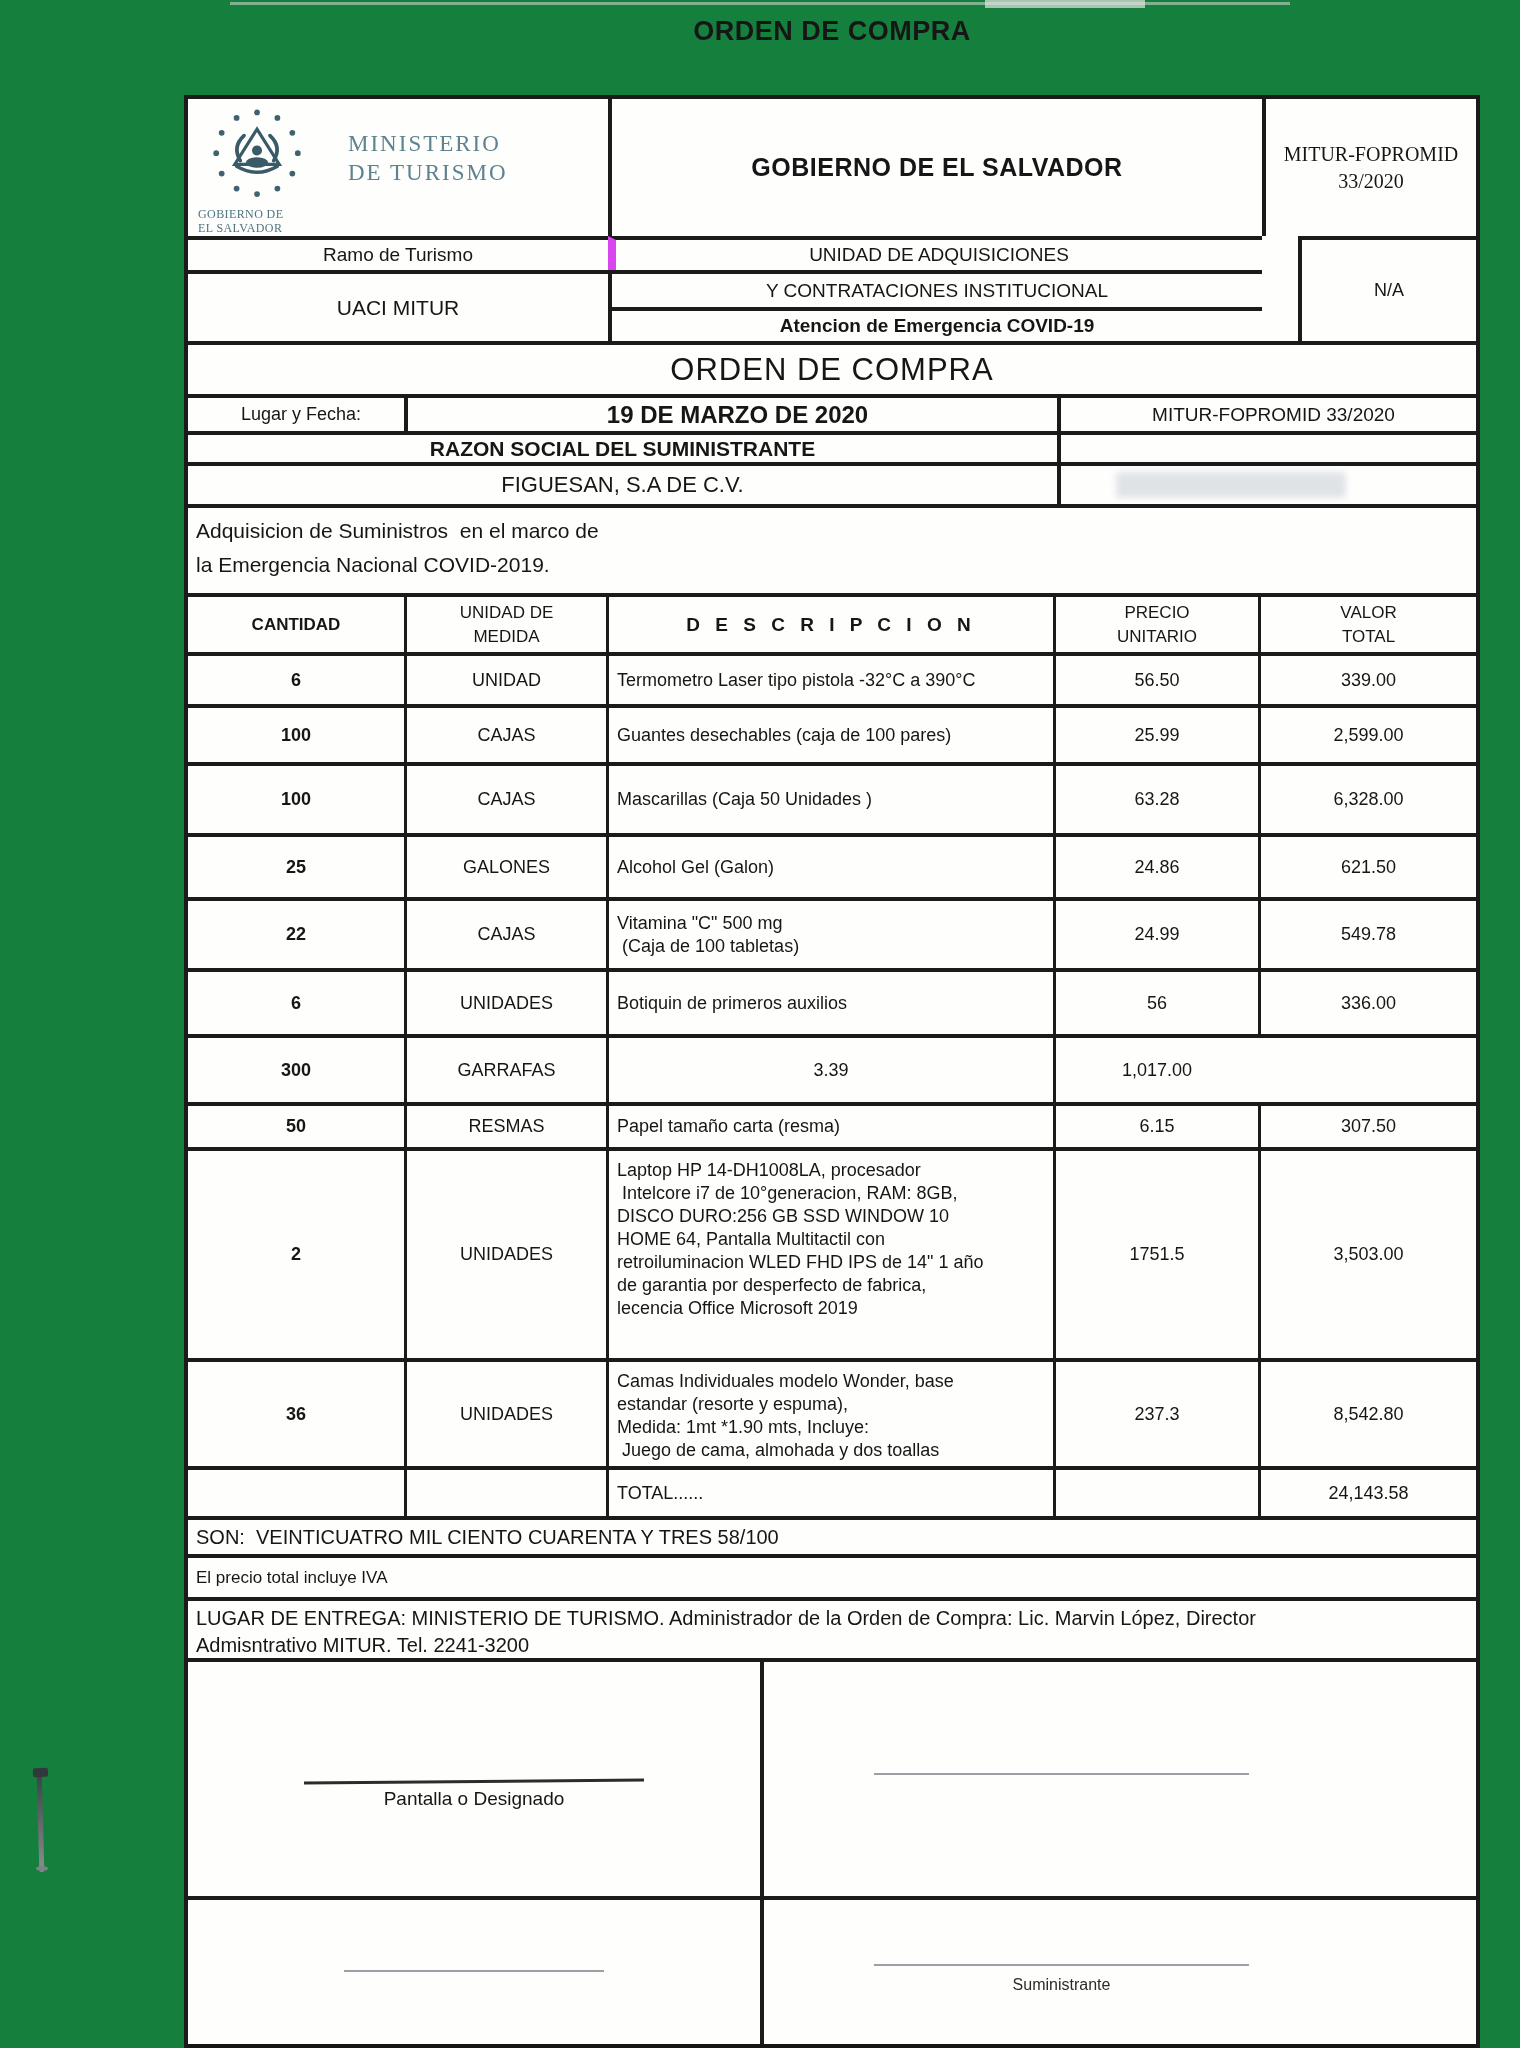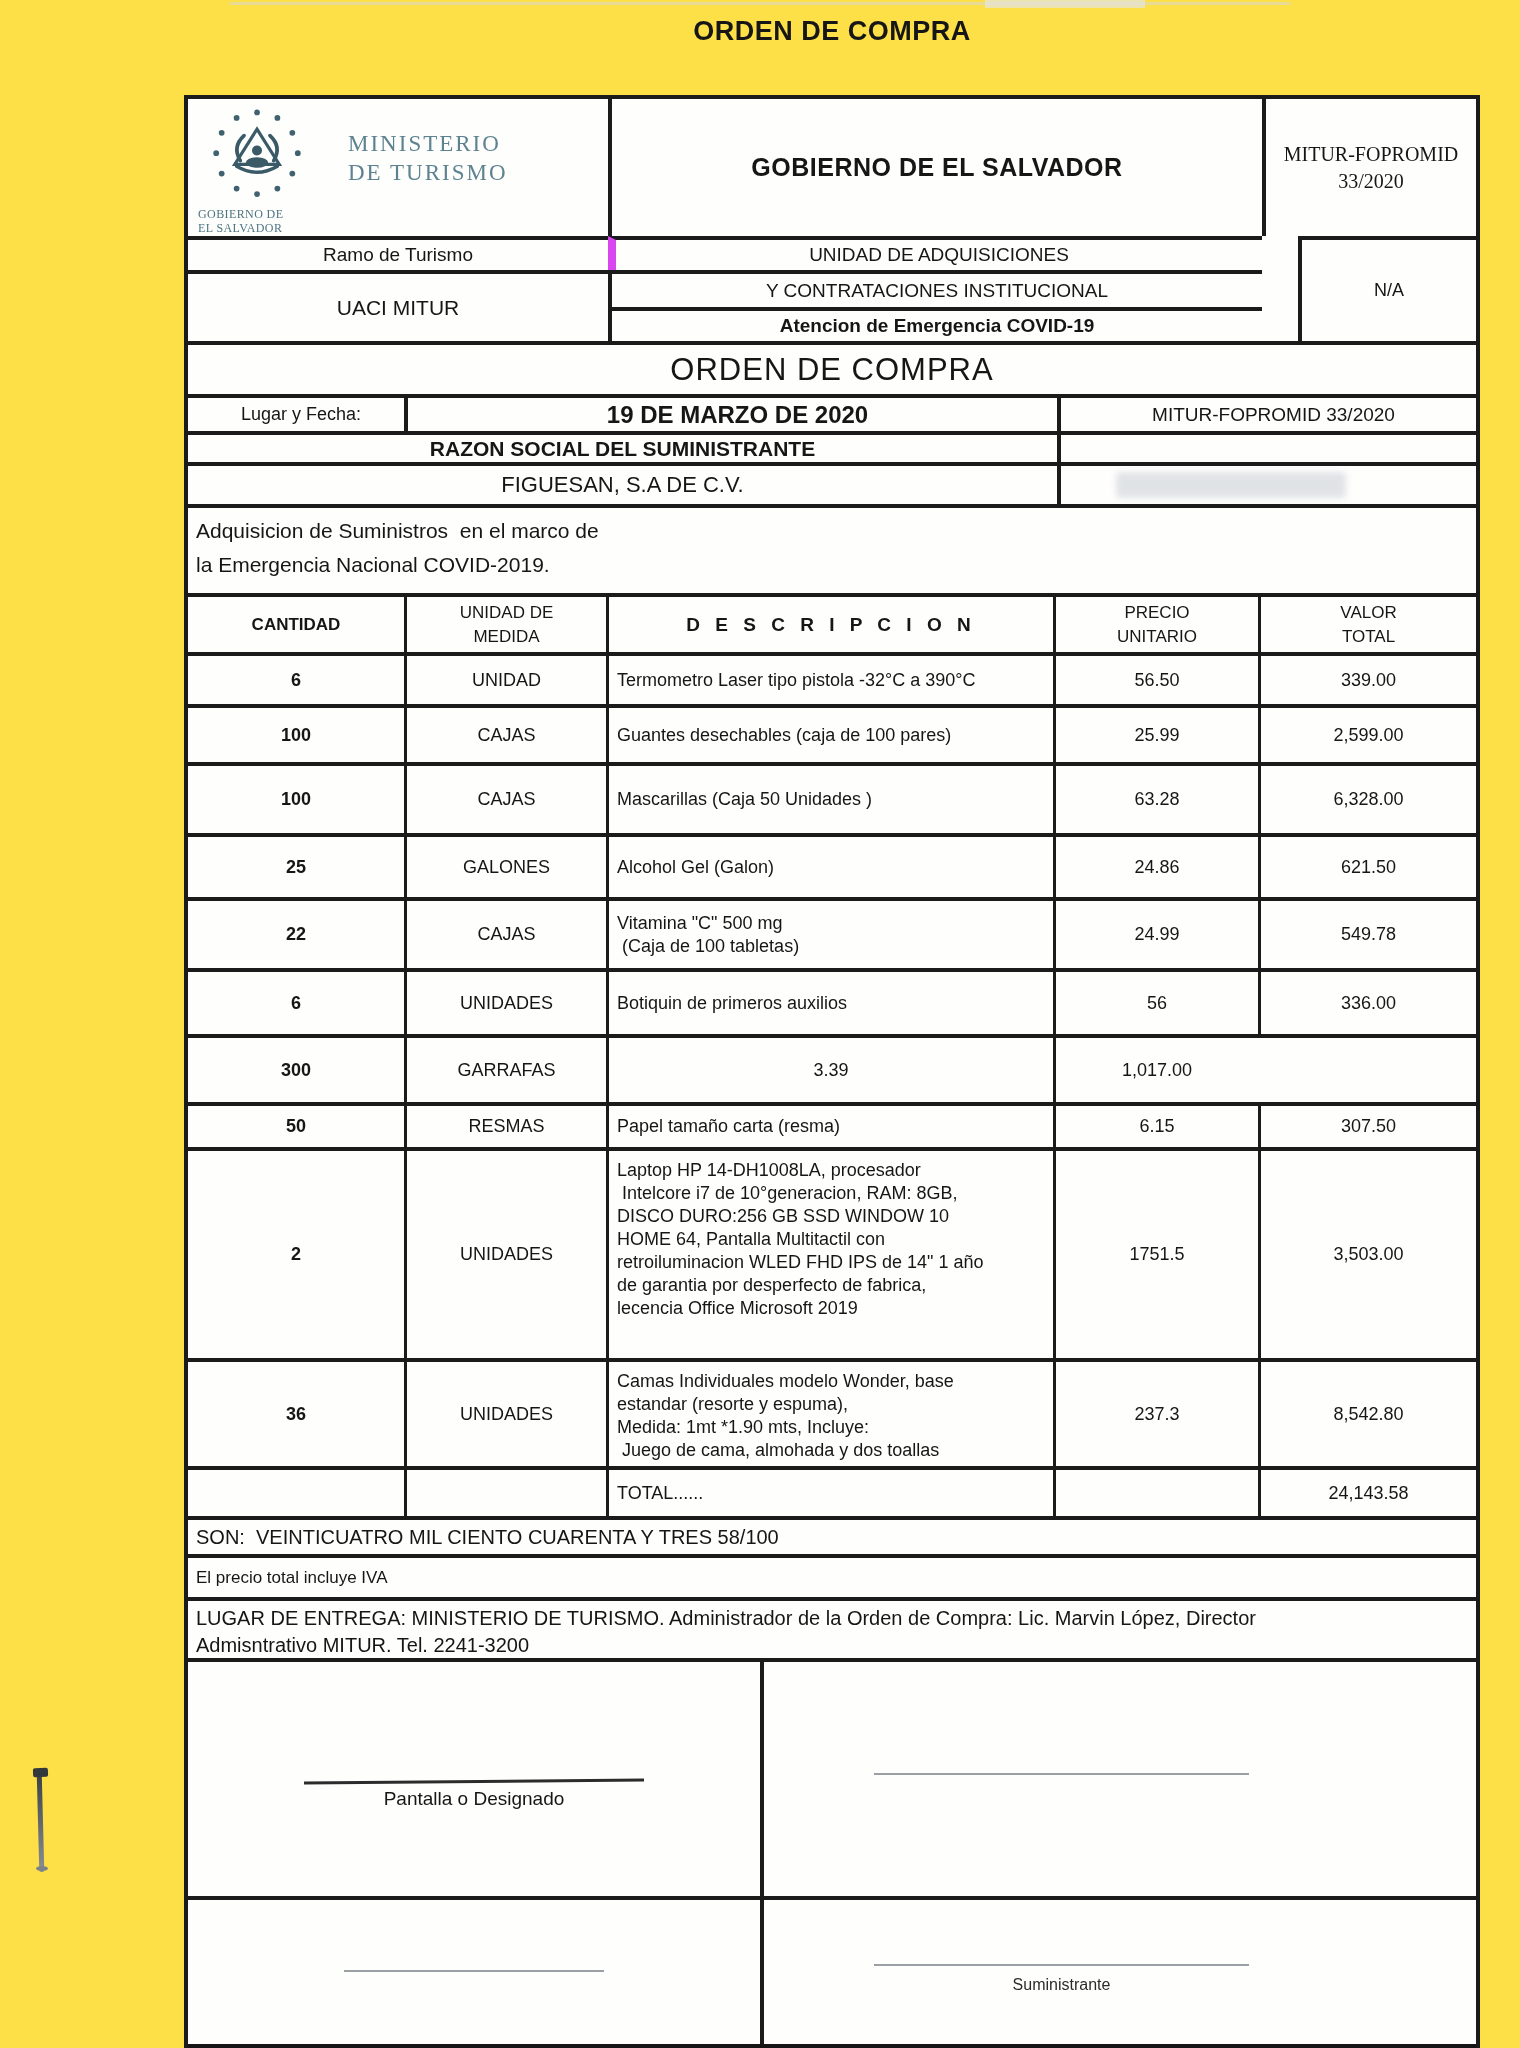--- a/index.html
+++ b/index.html
@@ -1,16 +1,16 @@
 <!DOCTYPE html>
 <html><head>
 <meta charset="utf-8">
 <style>
   html,body{margin:0;padding:0;background:#f6f6f4;}
-  .sheet{position:relative;width:1520px;height:2048px;background:#fde047;overflow:hidden;
+  .sheet{position:relative;width:1520px;height:2048px;background:#15803d;overflow:hidden;
          font-family:"Liberation Sans","DejaVu Sans",sans-serif;color:#161616;}
   .pre{white-space:pre-wrap;}
   
   .page-title{position:absolute;left:184px;top:16px;width:1296px;text-align:center;
               font-size:27px;font-weight:bold;letter-spacing:.5px;}
   
   .streak1{position:absolute;left:230px;top:2px;width:1060px;height:3px;background:#d7d7d5;opacity:.55;}
   .streak2{position:absolute;left:985px;top:0;width:160px;height:8px;background:#e4e4e2;opacity:.7;}
   .pen-mark{position:absolute;left:38px;top:1772px;width:5px;height:100px;
             background:linear-gradient(#3a3f44,#6a6f74 60%,#8a8f94);transform:rotate(-1.5deg);border-radius:2px;}

